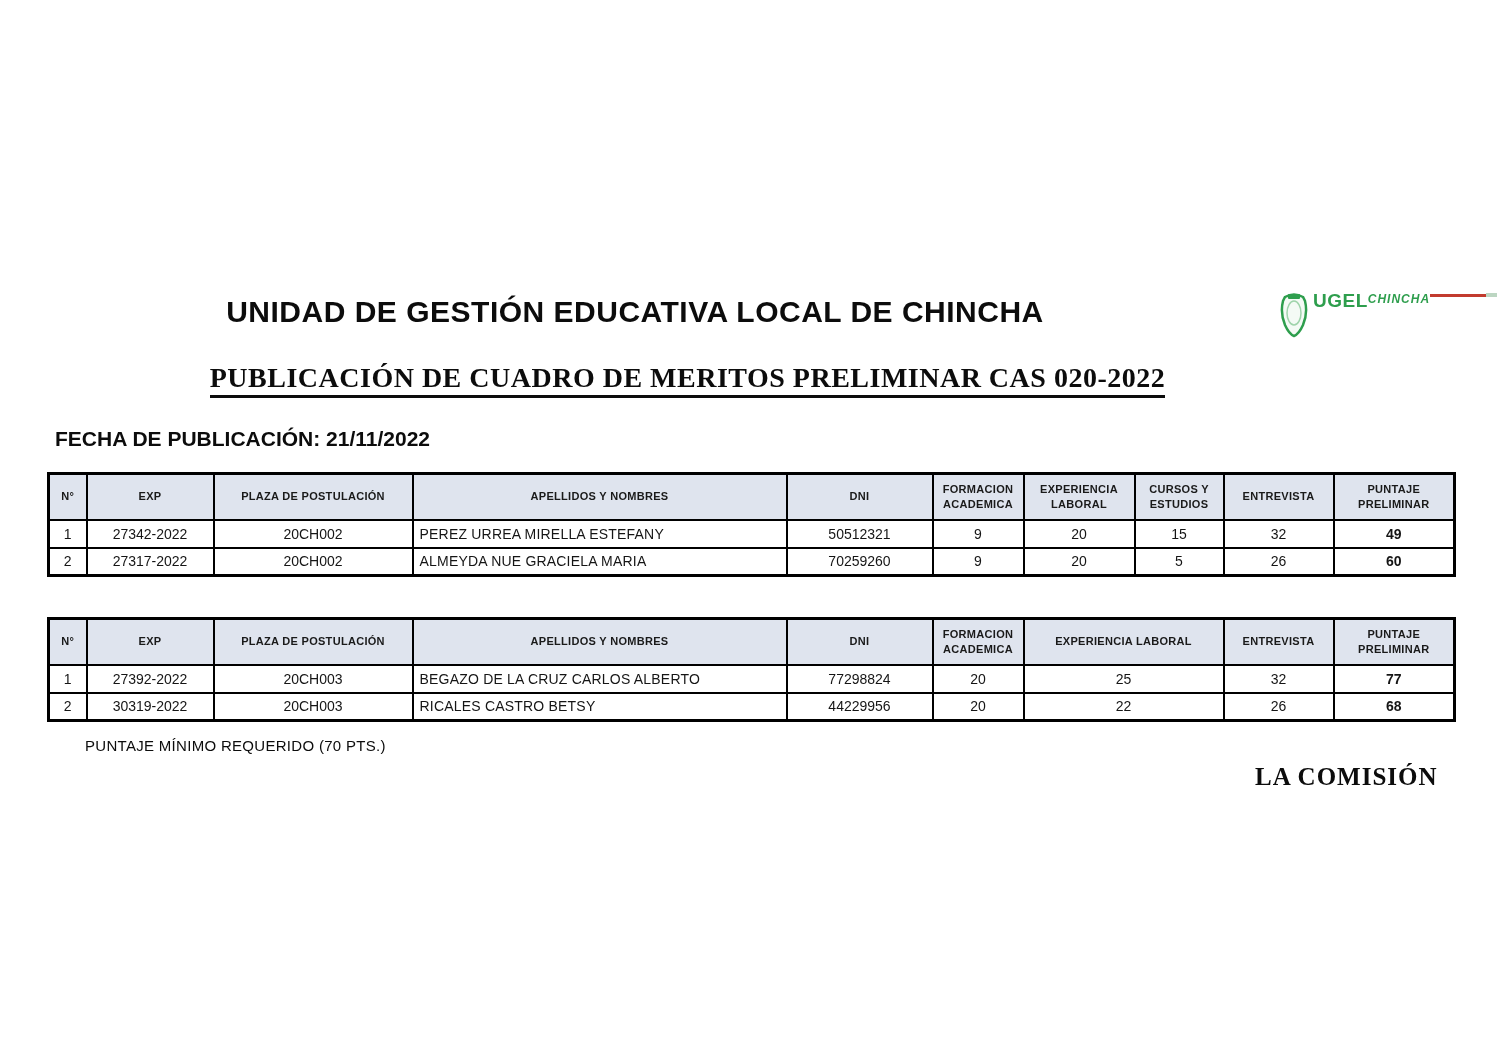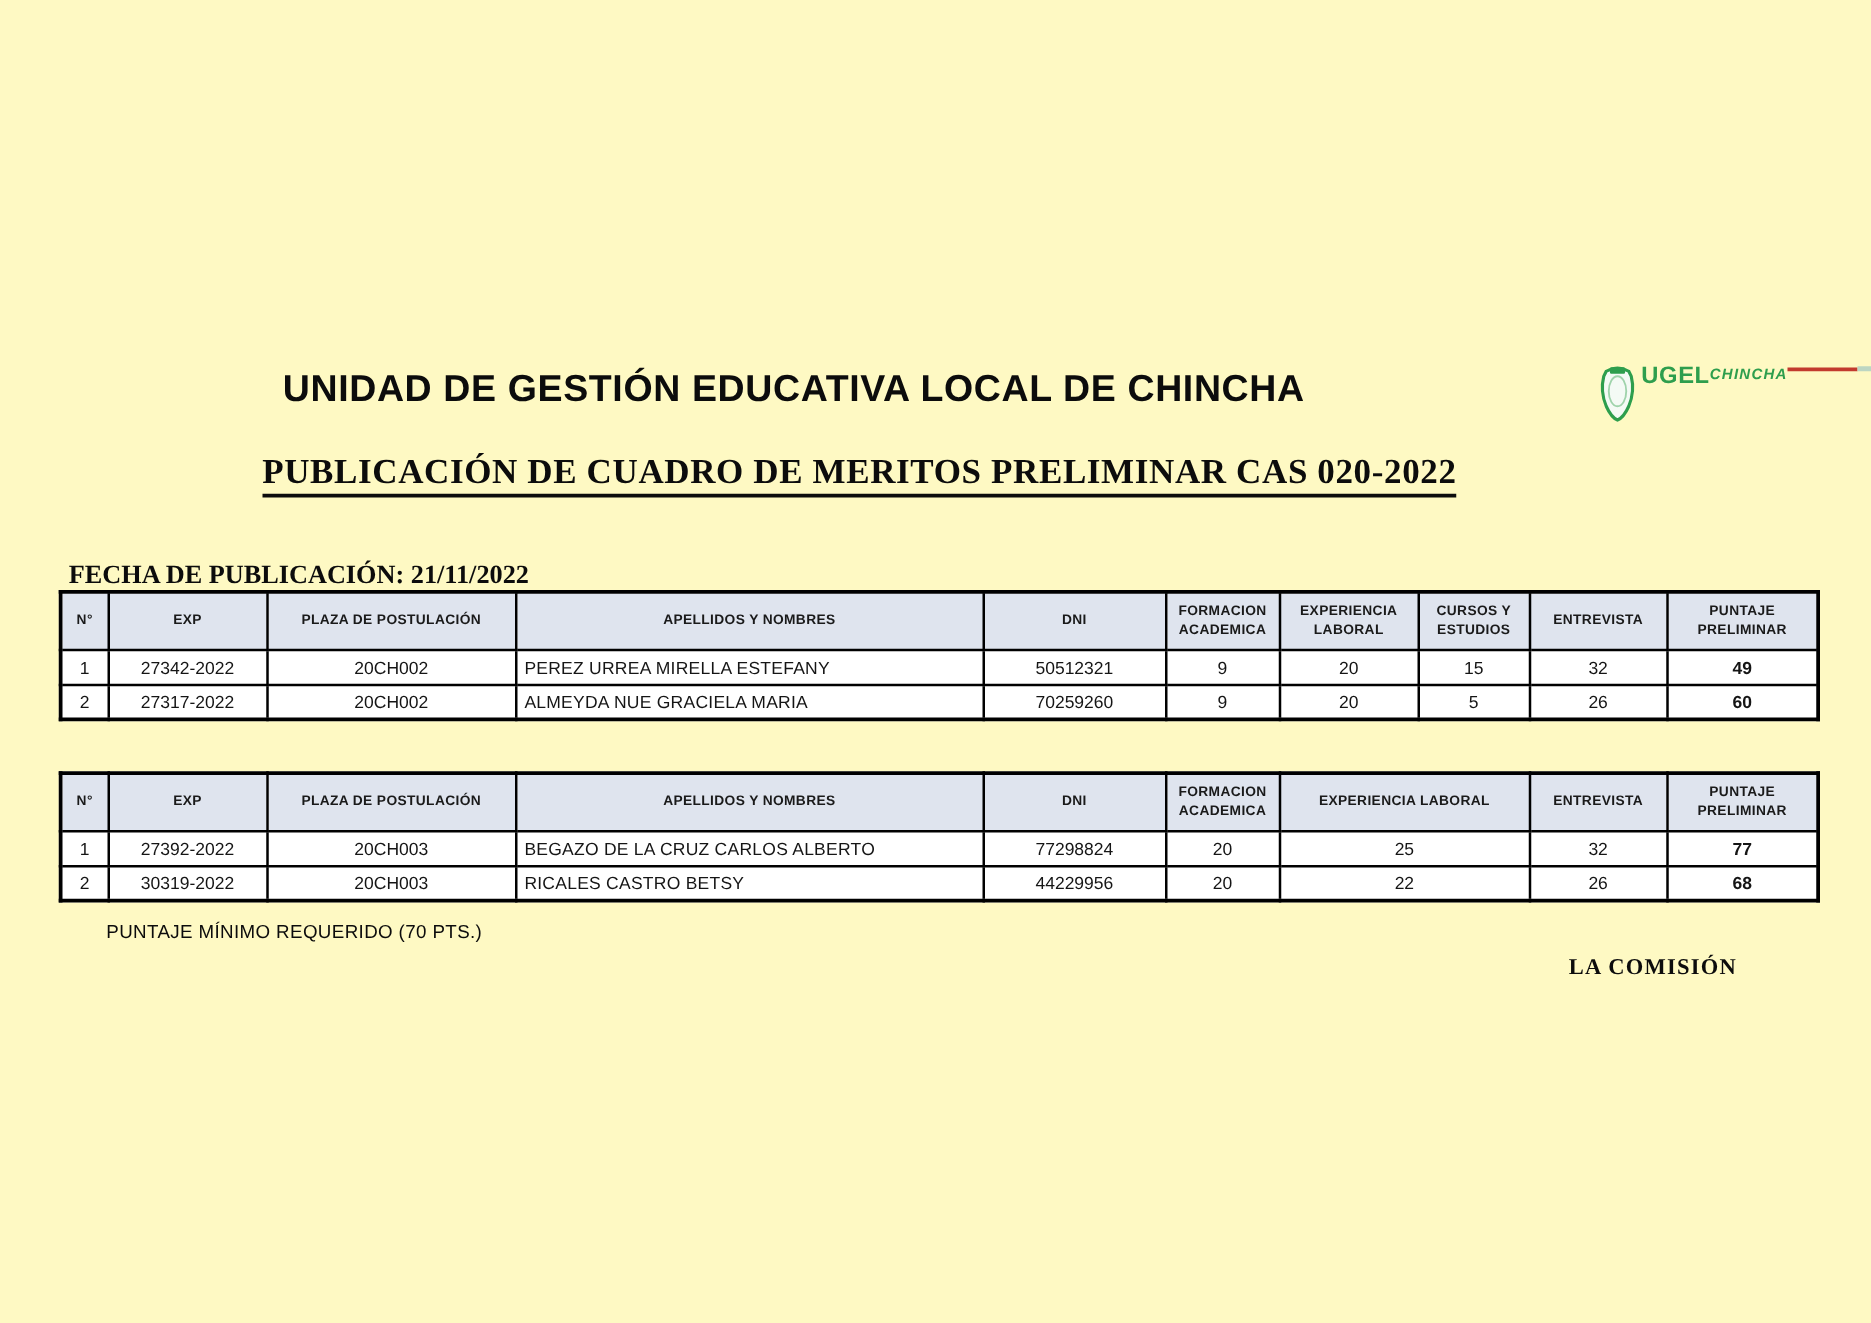--- a/index.html
+++ b/index.html
@@ -1,21 +1,21 @@
 <!DOCTYPE html>
 <html><head>
 <meta charset="utf-8">
 <style>
   * { margin: 0; padding: 0; box-sizing: border-box; }
   html, body { background: #777; }
   .page {
     position: relative;
     width: 1497px;
     height: 1058px;
-    background: #fef9c3;
+    background: #ffffff;
     font-family: "Liberation Sans", sans-serif;
     color: #111;
     overflow: hidden;
     margin: 0 auto;
   }
 
   
   .org-title {
     position: absolute;
     top: 295px; left: 0;
@@ -65,25 +65,24 @@
     font-size: 28px;
     font-weight: bold;
     letter-spacing: 0.5px;
     color: #0c0c0c;
     border-bottom: 3px solid #0c0c0c;
     padding-bottom: 1px;
   }
   .fecha {
     position: absolute;
     top: 427px; left: 55px;
-    font-family: Liberation Serif, serif;
+    font-family: Liberation Sans, sans-serif;
     font-size: 21px;
     font-weight: bold;
     color: #0c0c0c;
-    margin-top: 20px;
   }
 
   
   table.merit {
     position: absolute;
     left: 47px;
     border-collapse: collapse;
     table-layout: fixed;
     background: #fff;
     border: 3px solid #000;
@@ -123,21 +122,21 @@
     top: 737px; left: 85px;
     font-size: 15px;
     font-weight: normal;
     color: #0c0c0c;
     letter-spacing: 0.3px;
   }
   .signature {
     position: absolute;
     top: 763px; left: 1255px;
     font-family: "Liberation Serif", serif;
-    font-size: 18px;
+    font-size: 25px;
     font-weight: bold;
     color: #0c0c0c;
     letter-spacing: 1px;
     text-align: right;
   }
 </style>
 </head>
 <body>
 
 <div class="page">

